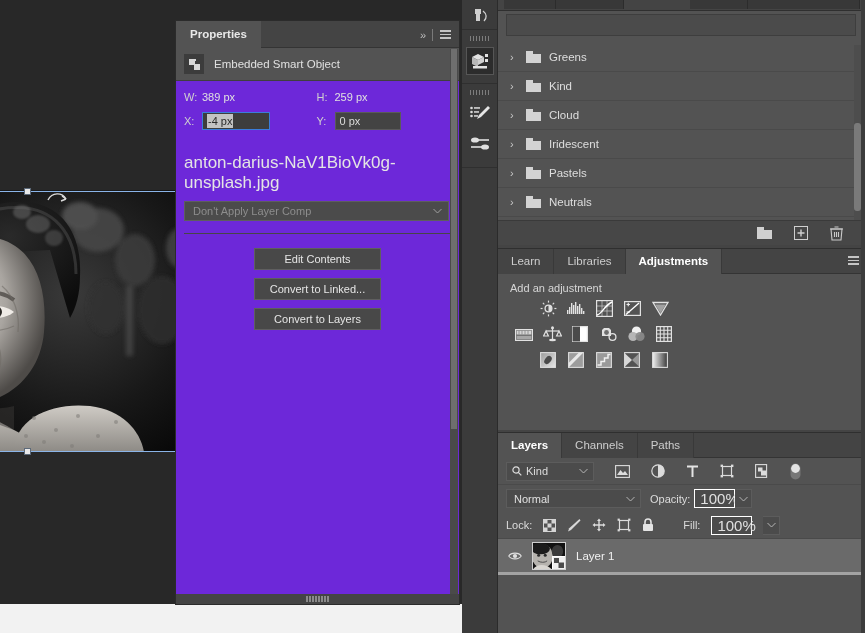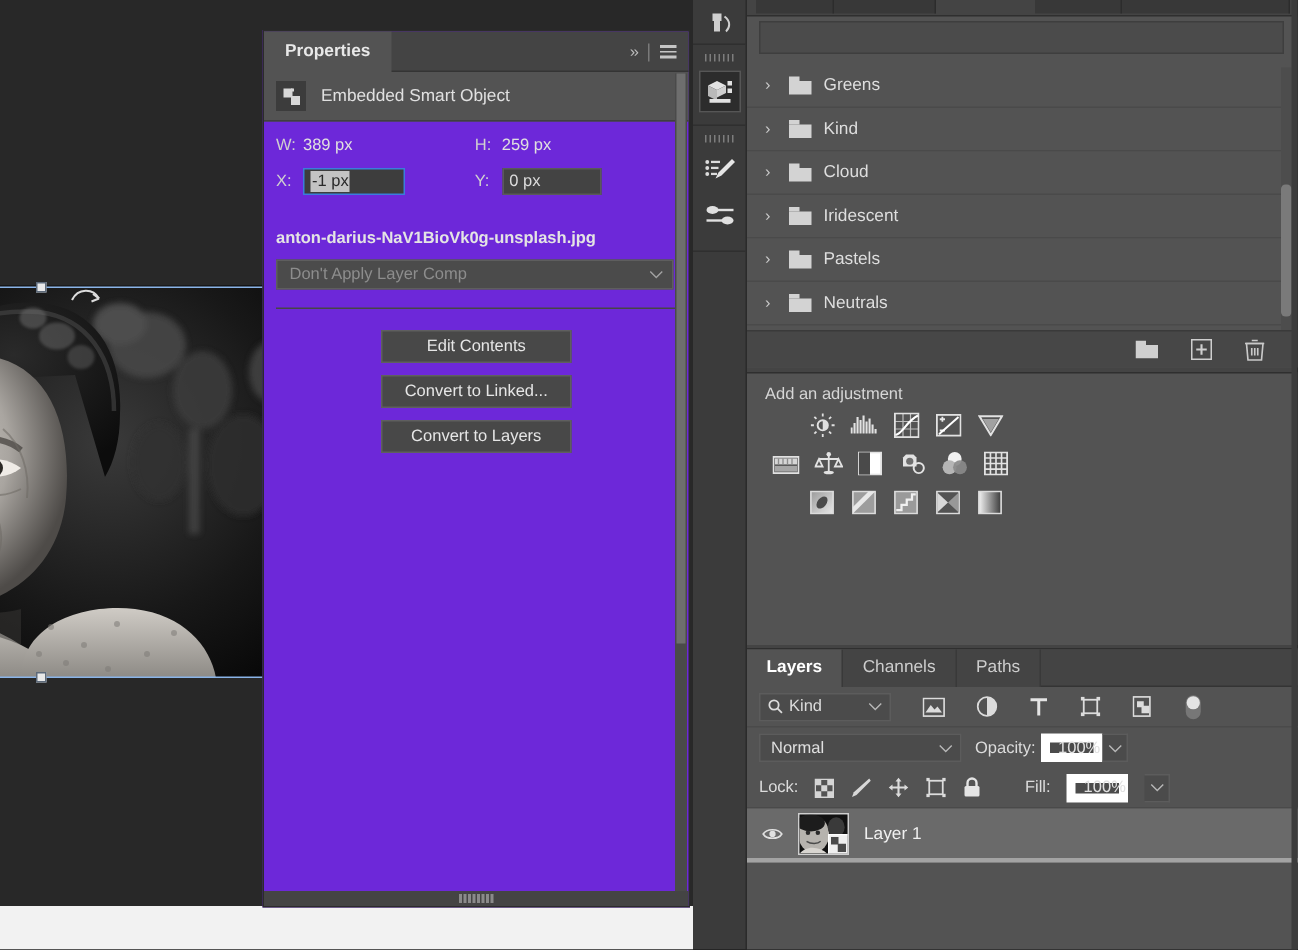--- a/index.html
+++ b/index.html
@@ -87,21 +87,21 @@
   }
   .dim-input.focused {
     border: 1px solid #3a7ddb; background: #3d3d3d;
     width: 68px;
   }
   .dim-input.focused .sel-text {
     background: #c3c3c3; color: #2a2a2a; padding: 1px 1px;
   }
 
   .props-filename {
-    padding: 6px 10px 2px 8px; font-size: 11px; color: #e4e4e4; font-weight: bold;
+    padding: 6px 10px 2px 8px; font-size: 17px; color: #e4e4e4;
   }
   .layer-comp-select {
     margin: 6px 10px 0 8px; height: 20px; background: #4b4b4b;
     border: 1px solid #5e5e5e; display: flex; align-items: center;
     justify-content: space-between; padding: 0 6px 0 8px;
     color: #8d8d8d; font-size: 11px;
   }
   .props-hr { height: 1px; background: #464646; margin: 12px 8px 0 8px; }
 
   .props-buttons { margin-top: 14px; display: flex; flex-direction: column;
@@ -233,22 +233,22 @@
   .lay-blend {
     height: 27px; display: flex; align-items: center; gap: 0; padding-left: 8px;
   }
   .blend-select {
     width: 135px; height: 19px; background: #4b4b4b; border: 1px solid #5c5c5c;
     display: flex; align-items: center; justify-content: space-between;
     padding: 0 5px 0 7px; font-size: 11px; color: #e0e0e0;
   }
   .op-label { margin-left: 9px; font-size: 11px; color: #dcdcdc; }
   .num-box {
-    width: 41px; height: 19px; background: #4b4b4b; border: 6px solid #ffffff;
-    font-size: 11px; color: #e0e0e0; display: flex; align-items: center;
+    width: 41px; height: 19px; background: #4b4b4b; border: 1px solid #ffffff;
+    font-size: 15px; color: #e0e0e0; display: flex; align-items: center;
     padding-left: 5px; margin-left: 4px;
   }
   .num-stepper {
     width: 17px; height: 19px; background: #4b4b4b; border: 1px solid #5c5c5c;
     border-left: none; display: flex; align-items: center; justify-content: center;
   }
   .lay-lock {
     height: 27px; display: flex; align-items: center; padding-left: 8px; gap: 11px;
     border-bottom: 1px solid #4a4a4a;
   }
@@ -420,21 +420,21 @@
         </div>
         <div class="dim-cell">
           <span class="dim-key">H:</span>
           <span class="dim-val">259 px</span>
         </div>
       </div>
       <div class="dim-row">
         <div class="dim-cell">
           <span class="dim-key">X:</span>
           <span class="dim-input focused">
-            <span class="sel-text">-1 px</span>
+            <span class="sel-text">-4 px</span>
           </span>
         </div>
         <div class="dim-cell">
           <span class="dim-key">Y:</span>
           <span class="dim-input">0 px</span>
         </div>
       </div>
     </div>
 
     <div class="props-filename">anton-darius-NaV1BioVk0g-unsplash.jpg</div>
@@ -617,20 +617,30 @@
         <span>
           <svg width="13" height="15" viewBox="0 0 13 15">
             <path d="M1 3 L12 3 L11 14 L2 14 Z" fill="none" stroke="#c9c9c9" stroke-width="1.1"></path>
             <path d="M0 3 L13 3 M4.5 1 L8.5 1 M4.5 6 L4.5 11 M6.5 6 L6.5 11 M8.5 6 L8.5 11" stroke="#c9c9c9" stroke-width="1.1"></path>
           </svg>
         </span>
       </div>
     </div>
 
     <div class="adj-panel">
+      <div class="tabbar">
+        <div class="tab">Learn</div>
+        <div class="tab">Libraries</div>
+        <div class="tab active">Adjustments</div>
+        <span class="menu-ico">
+          <i></i>
+            <i></i>
+            <i></i>
+        </span>
+      </div>
       <div class="adj-label">Add an adjustment</div>
       <div class="adj-rows">
 
         <div class="adj-row">
           <span class="adj-ic">
             <svg width="17" height="17" viewBox="0 0 17 17">
               <circle cx="8.5" cy="8.5" r="3.4" fill="none" stroke="#e0e0e0" stroke-width="1.3"></circle>
               <path d="M8.5 8.5 a3.4 3.4 0 0 1 0 -0.1 z" fill="#e0e0e0"></path>
               <path d="M8.5 5.1 A3.4 3.4 0 0 1 8.5 11.9 Z" fill="#e0e0e0"></path>
               <g stroke="#e0e0e0" stroke-width="1.2">

